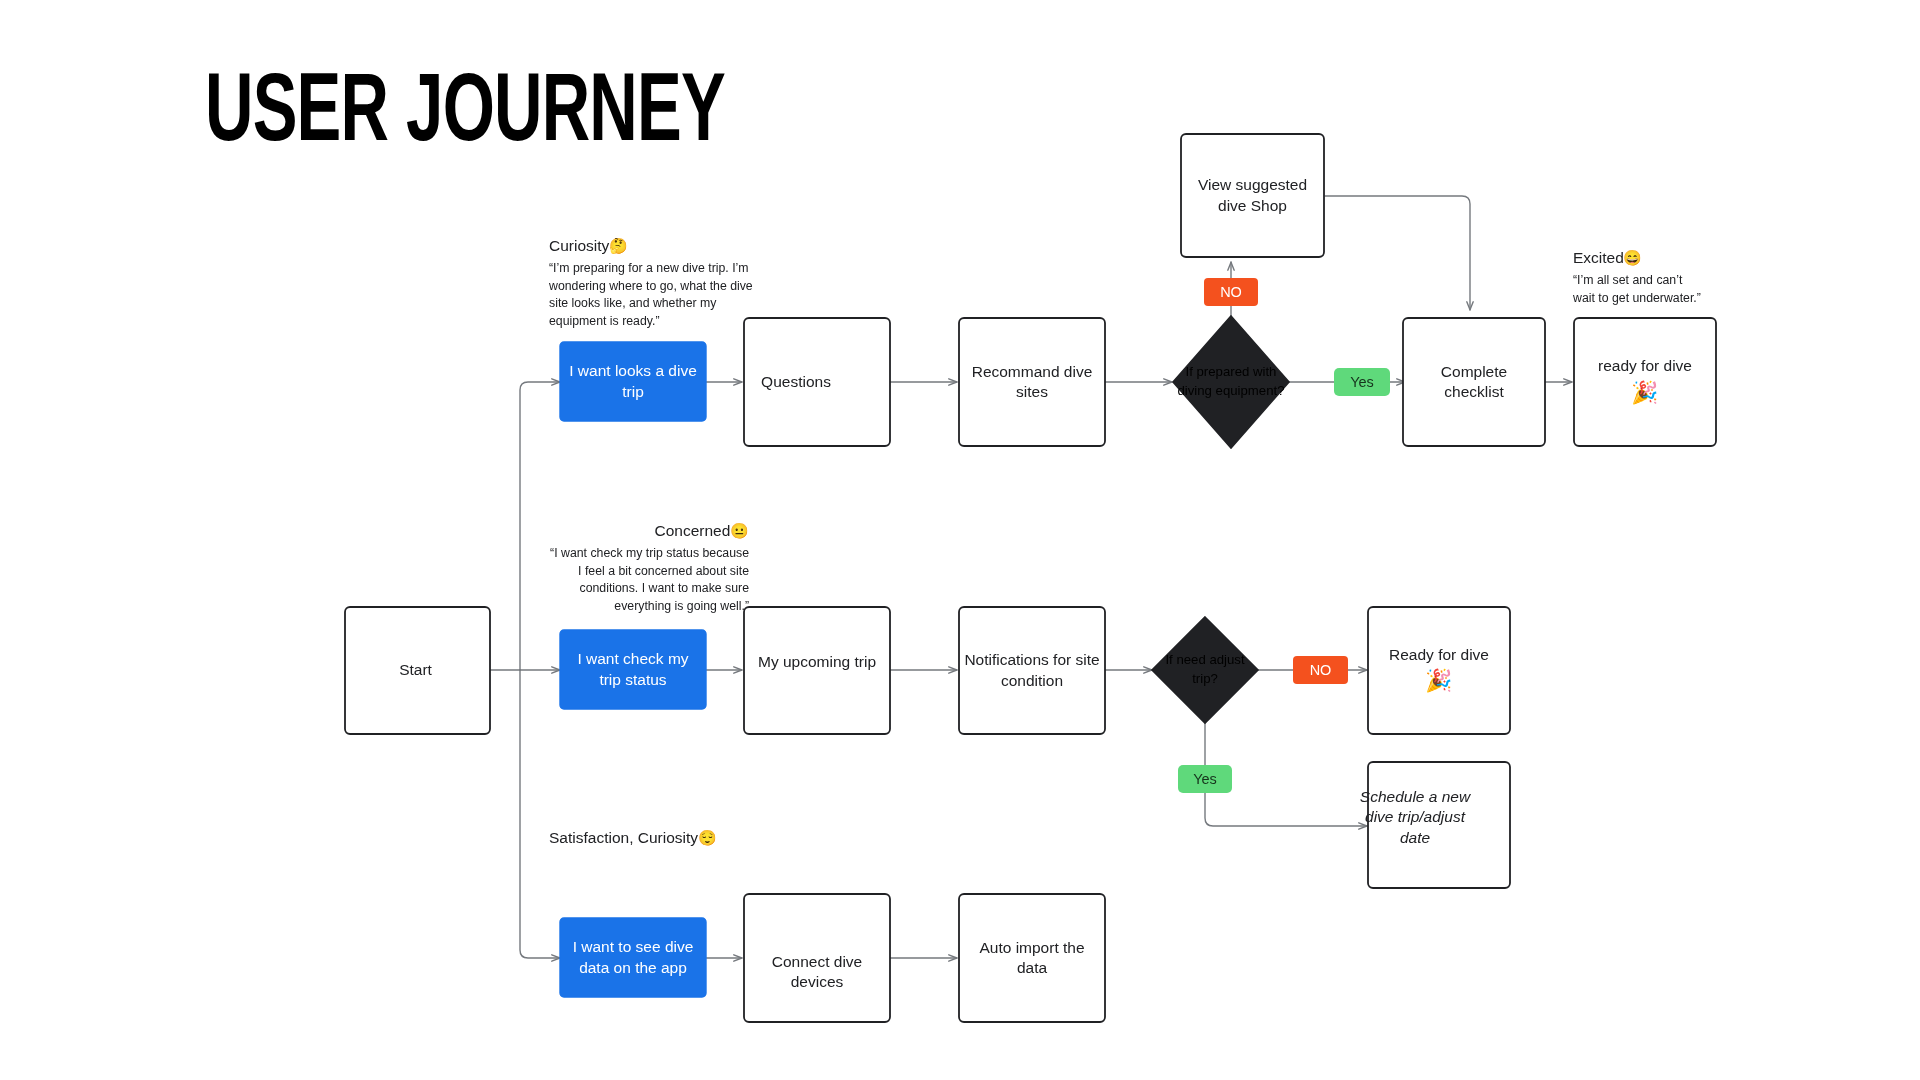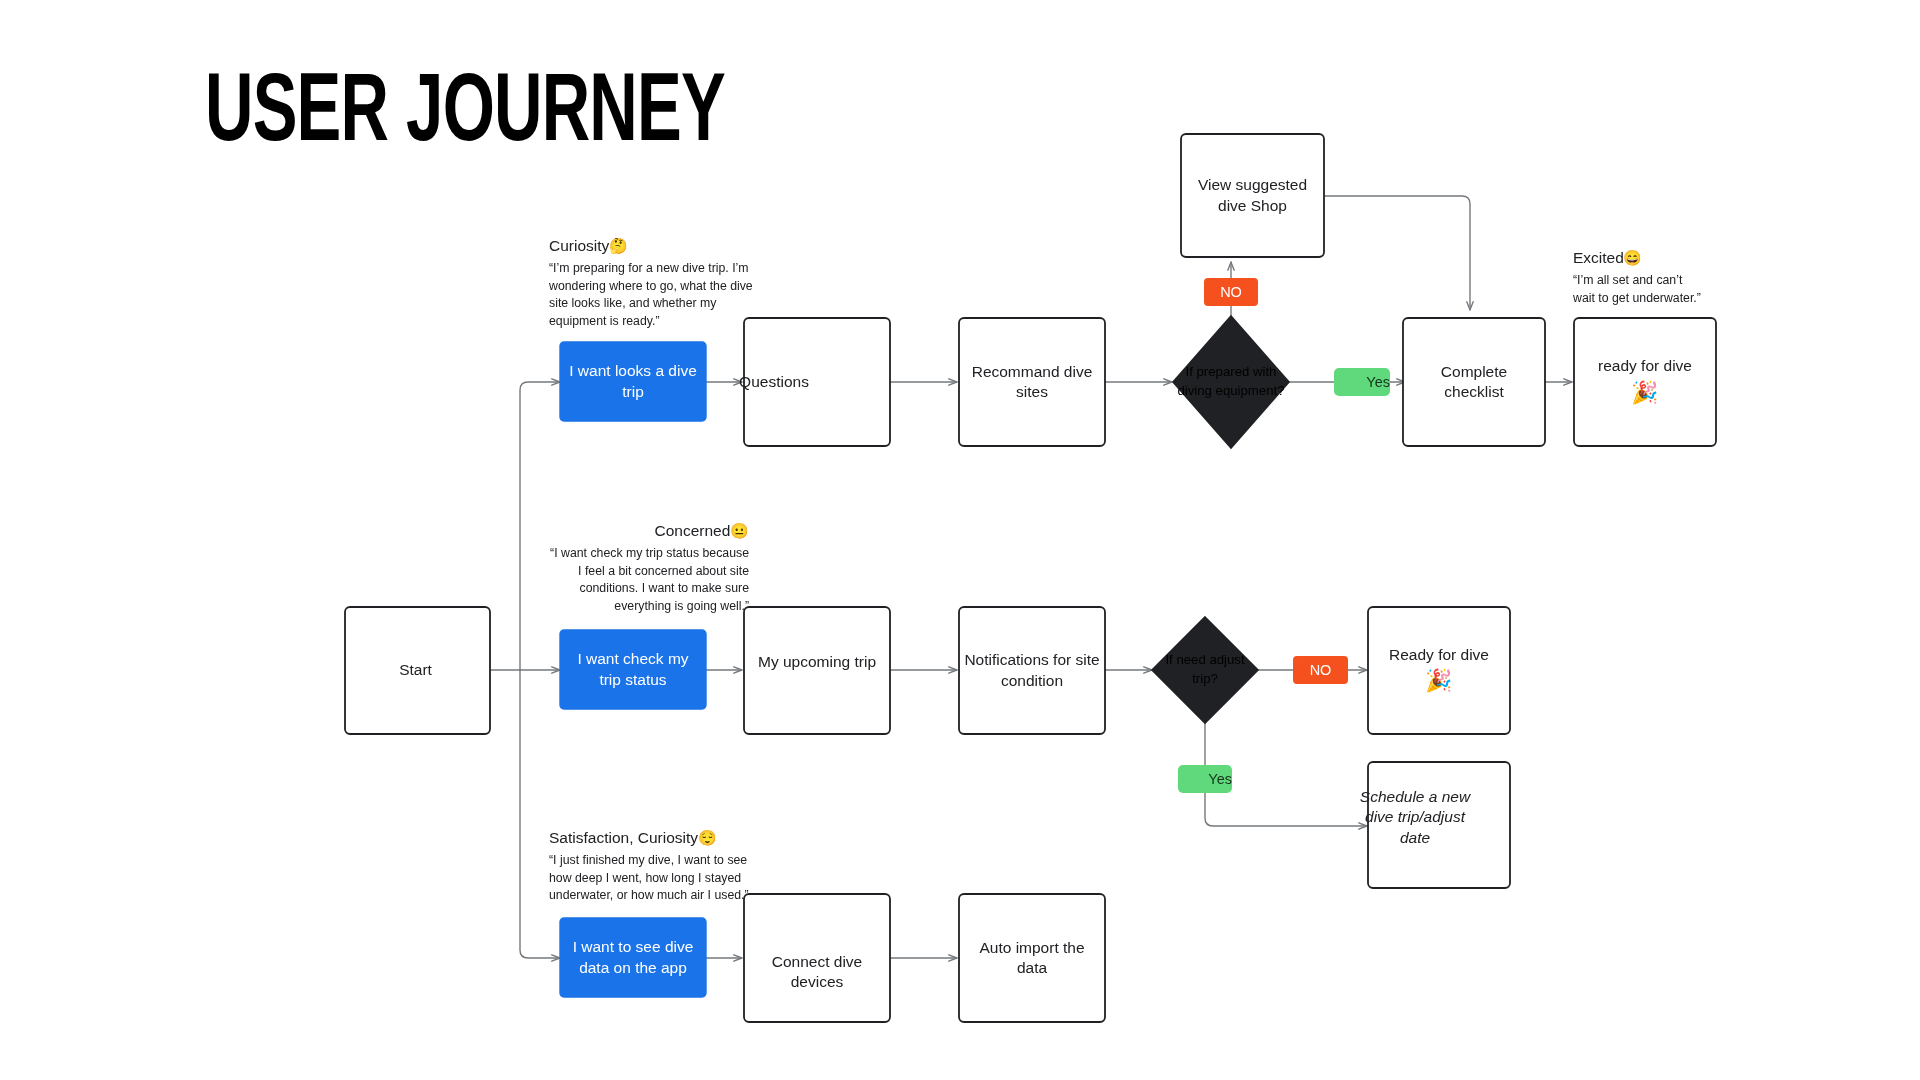--- a/index.html
+++ b/index.html
@@ -83,21 +83,21 @@
   }
   .badge-label {
     position: absolute;
     display: flex;
     align-items: center;
     justify-content: center;
     font-size: 14.5px;
     pointer-events: none;
   }
   .badge-label.no { color: #ffffff; }
-  .badge-label.yes { color: #17341d; justify-content: flex-end; }
+  .badge-label.yes { color: #17341d; }
 </style>
 </head>
 <body>
 
 <div class="page-title">USER JOURNEY</div>
 
 <svg id="canvas" viewBox="0 0 1920 1080" xmlns="http://www.w3.org/2000/svg">
   <defs>
     <marker id="arw" markerWidth="11" markerHeight="11" refX="9.2" refY="4.2" orient="auto" markerUnits="userSpaceOnUse">
       <path d="M1,1 L9,4.2 L1,7.4" fill="none" stroke="#75797e" stroke-width="1.4" stroke-linecap="round" stroke-linejoin="round"></path>
@@ -177,38 +177,37 @@
   <div class="annot-head">
     <span>Concerned</span><span class="annot-emoji">😐</span>
   </div>
   <div class="annot-quote">“I want check my trip status because I feel a bit concerned about site conditions. I want to make sure everything is going well.”</div>
 </div>
 
 <div class="annot" style="left:549px; top:828px; width:205px;">
   <div class="annot-head">
     <span>Satisfaction, Curiosity</span><span class="annot-emoji">😌</span>
   </div>
-  <div class="annot-quote">“I just finished my dive, I want to see how deep I went, how long I stayed underwater, or how much air I used.”</div>
 </div>
 
 <div class="annot annot-excited" style="left:1573px; top:248px;">
   <div class="annot-head">
     <span>Excited</span><span class="annot-emoji">😄</span>
   </div>
   <div class="annot-quote">“I’m all set and can’t wait to get underwater.”</div>
 </div>
 
 <div class="node-label" style="left:343px; top:607px; width:145px; height:127px;">
   <span>Start</span>
 </div>
 
 <div class="node-label blue" style="left:566px; top:342px; width:134px; height:79px;">
   <span>I want looks a dive trip</span>
 </div>
-<div class="node-label" style="left:706px; top:318px; width:136px; height:128px;">
+<div class="node-label" style="left:728px; top:318px; width:136px; height:128px;">
   <span>Questions</span>
 </div>
 <div class="node-label" style="left:964px; top:318px; width:136px; height:128px;">
   <span>Recommand dive sites</span>
 </div>
 <div class="node-label diamond" style="left:1175px; top:316px; width:112px; height:132px;">
   <span>If prepared with diving equipment?</span>
 </div>
 <div class="node-label" style="left:1409px; top:318px; width:130px; height:128px;">
   <span>Complete checklist</span>

